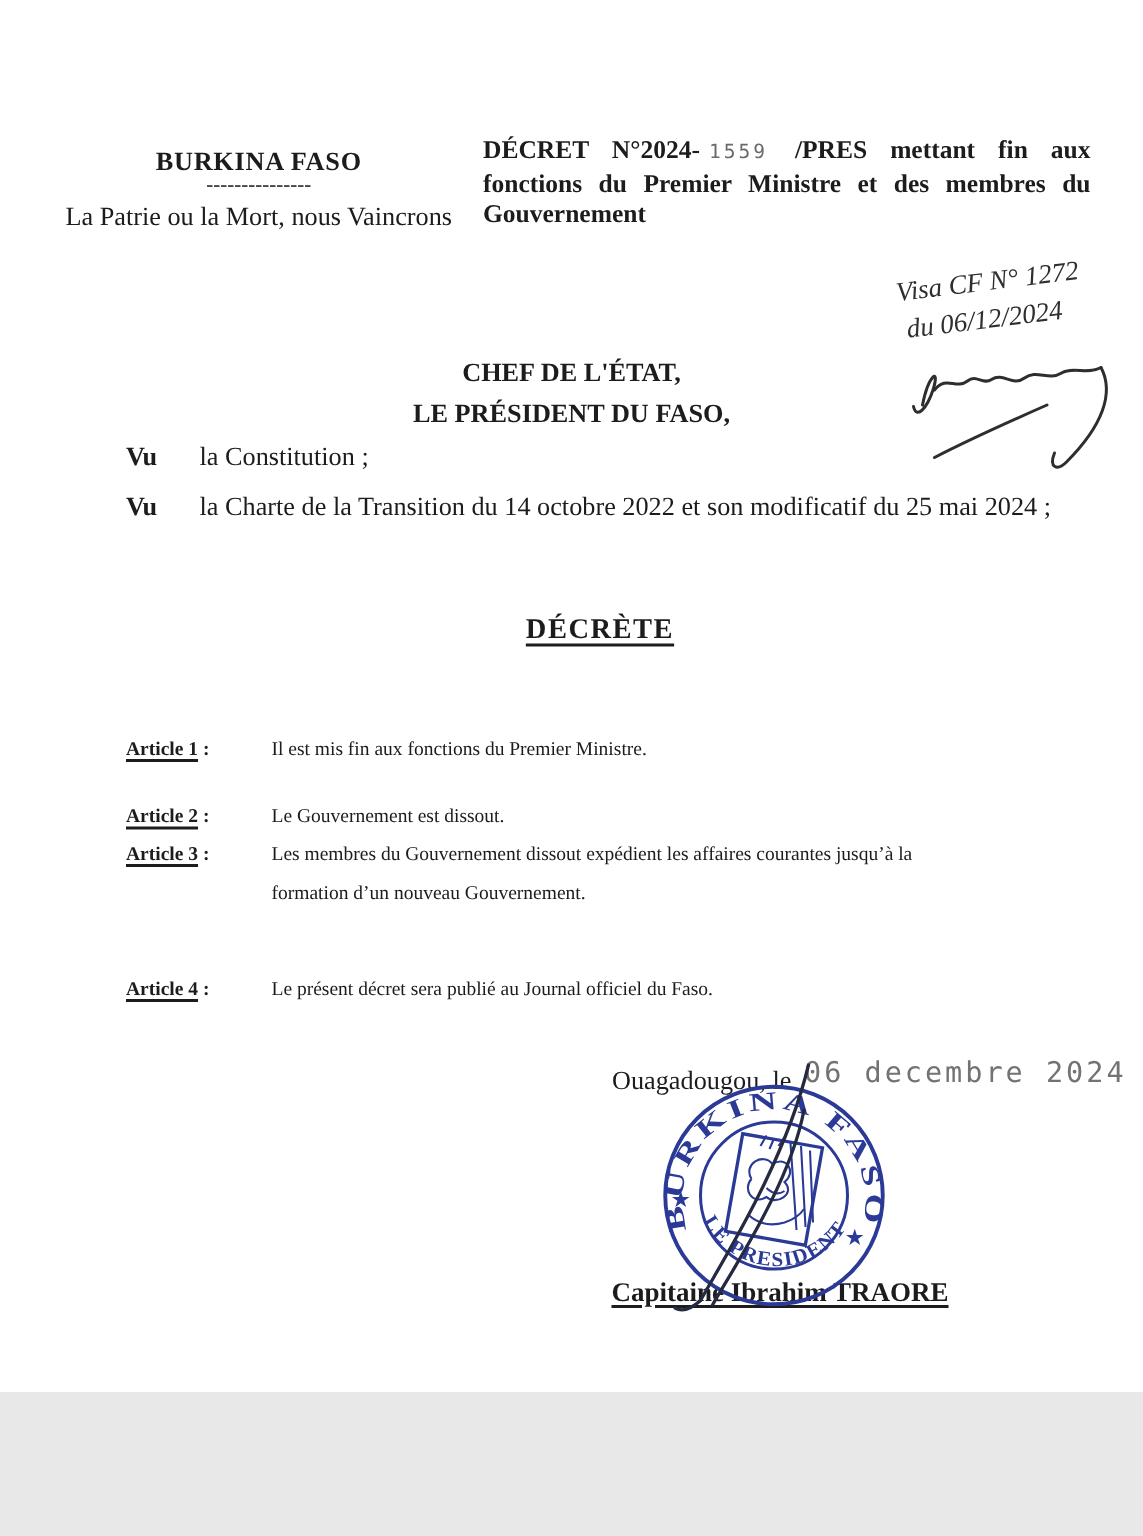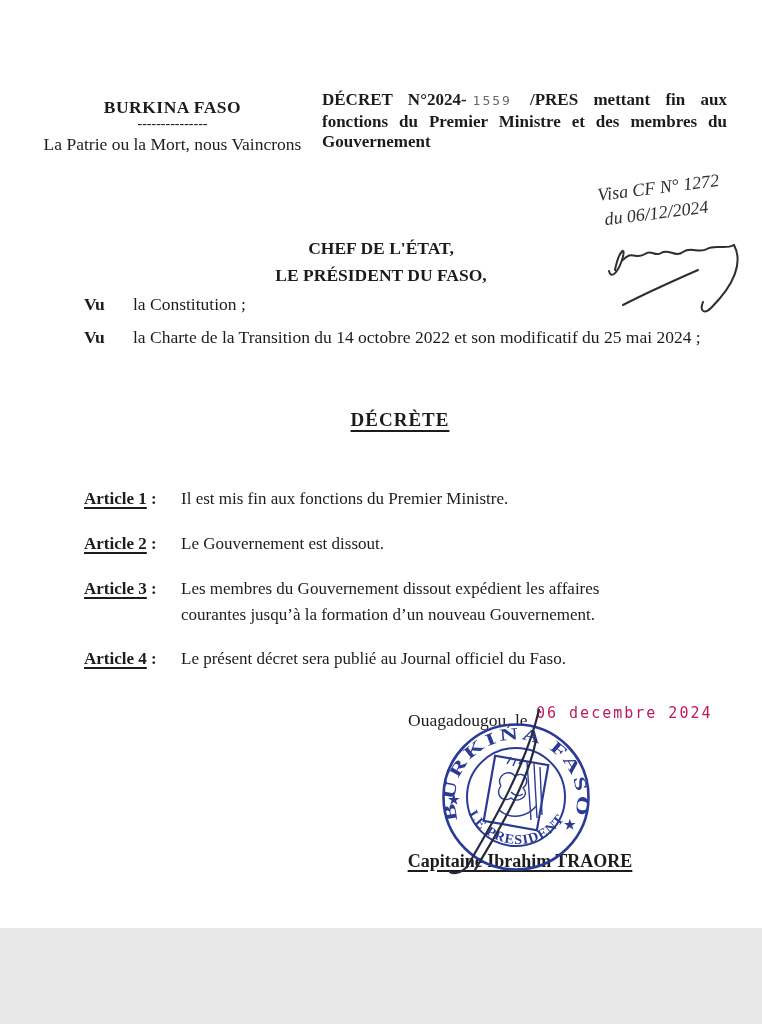--- a/index.html
+++ b/index.html
@@ -39,30 +39,30 @@
   .vu-row .vu-label{font-weight:bold;width:49px;flex:0 0 49px;}
   .vu-1{top:294px;}
   .vu-2{top:327px;}
 
   
   .decrete-wrap{left:0;top:409px;width:762px;text-align:center;margin-left:19px;}
   .decrete{font-weight:bold;font-size:19px;letter-spacing:1px;
     text-decoration:underline;text-underline-offset:4px;text-decoration-thickness:2px;}
 
   
-  .article{left:84px;display:flex;font-size:17px;line-height:26px;}
+  .article{left:84px;display:flex;font-size:13px;line-height:26px;}
   .art-label{font-weight:bold;width:97px;flex:0 0 97px;white-space:nowrap;}
   .art-label .art-name{text-decoration:underline;text-underline-offset:3px;text-decoration-thickness:1.5px;}
   .art-text{width:460px;}
-  .art-1{top:486px;} .art-2{top:531px;} .art-3{top:576px;} .art-4{top:646px;}
+  .art-1{top:486px;} .art-2{top:531px;} .art-3{top:556px;} .art-4{top:646px;}
 
   
   .closing-place{left:408px;top:710px;font-size:17.5px;}
   .typed-date{left:536px;top:704px;font-family:"DejaVu Sans Mono","Liberation Mono",monospace;
-    font-size:15px;letter-spacing:2px;color:#be185d;white-space:nowrap;}
+    font-size:19px;letter-spacing:2px;color:#737373;white-space:nowrap;}
   .signer{left:398px;top:851px;width:244px;text-align:center;font-weight:bold;font-size:18px;
     text-decoration:underline;text-underline-offset:3px;text-decoration-thickness:2px;z-index:4;}
   .stamp{left:415px;top:692px;z-index:5;pointer-events:none;}
 </style>
 </head>
 <body>
 
 <div class="page">
 
   <div class="abs header-left">

